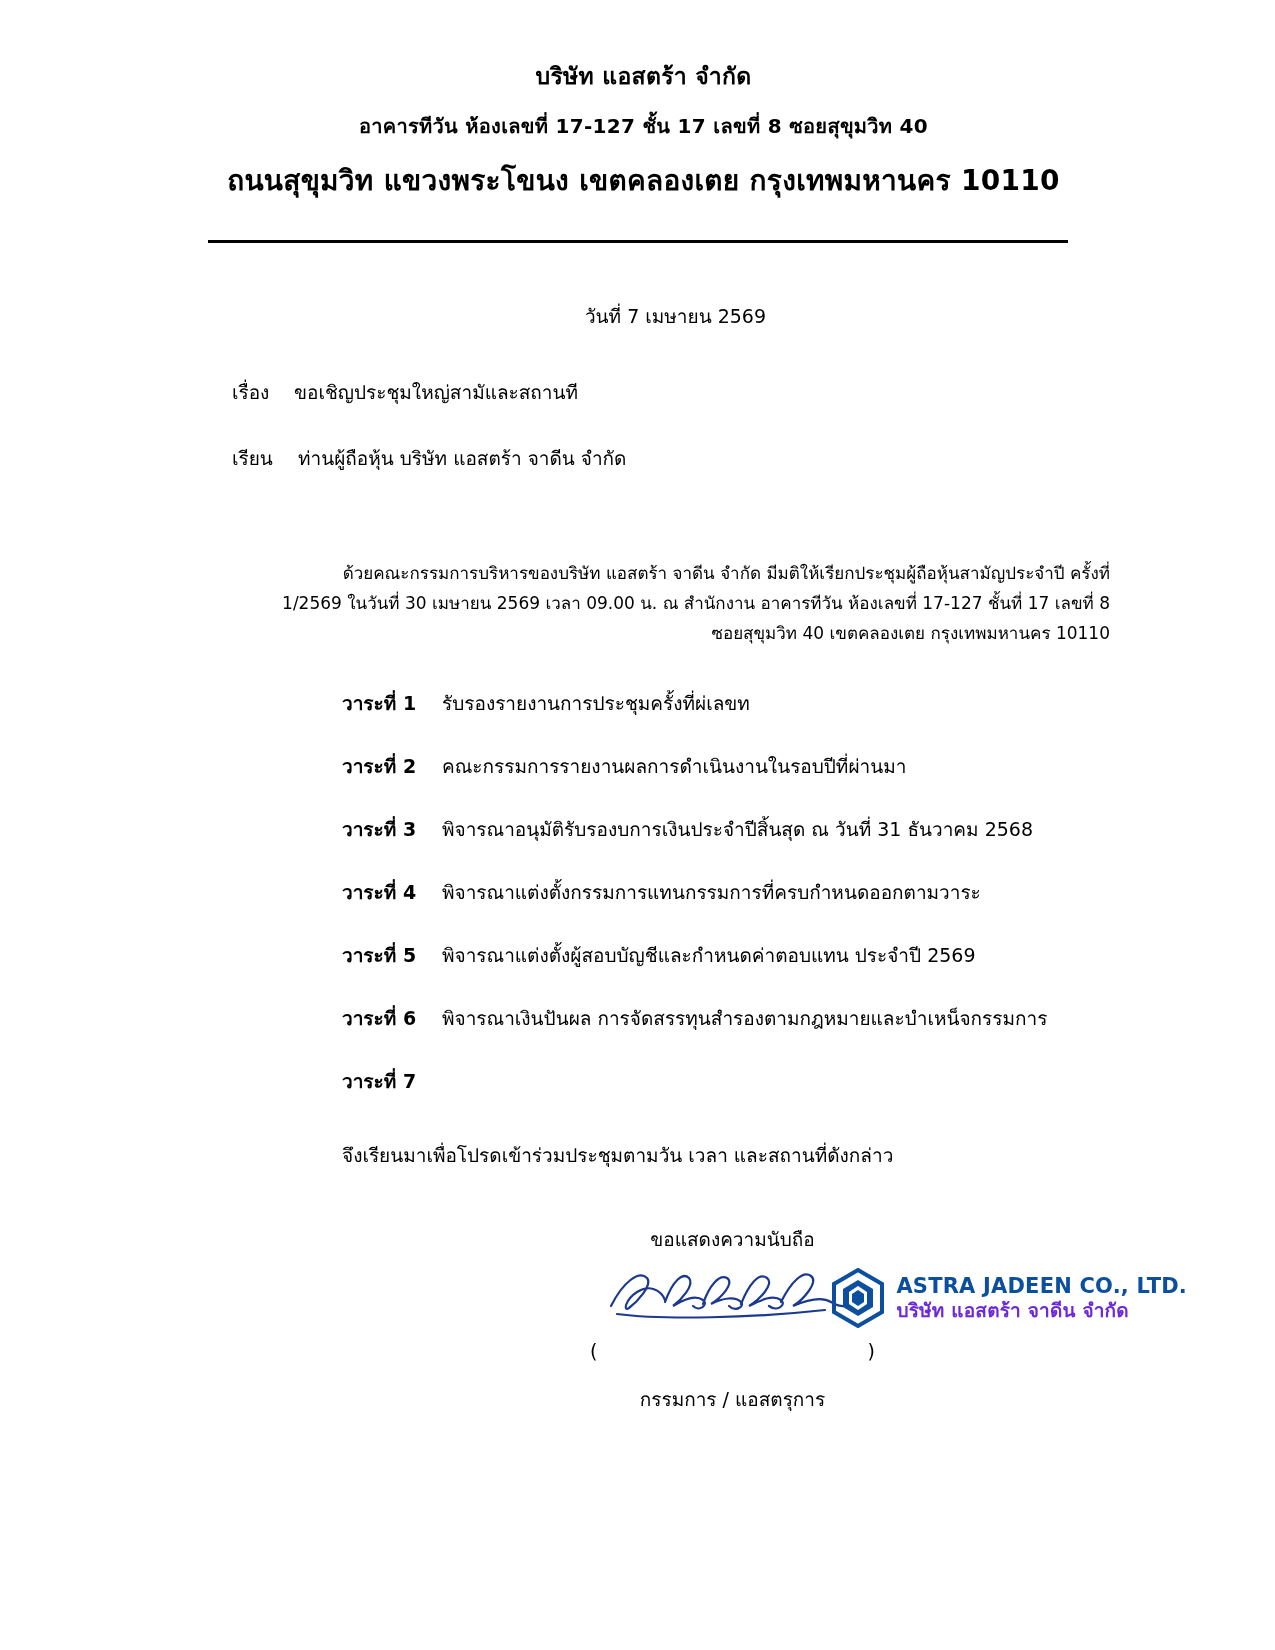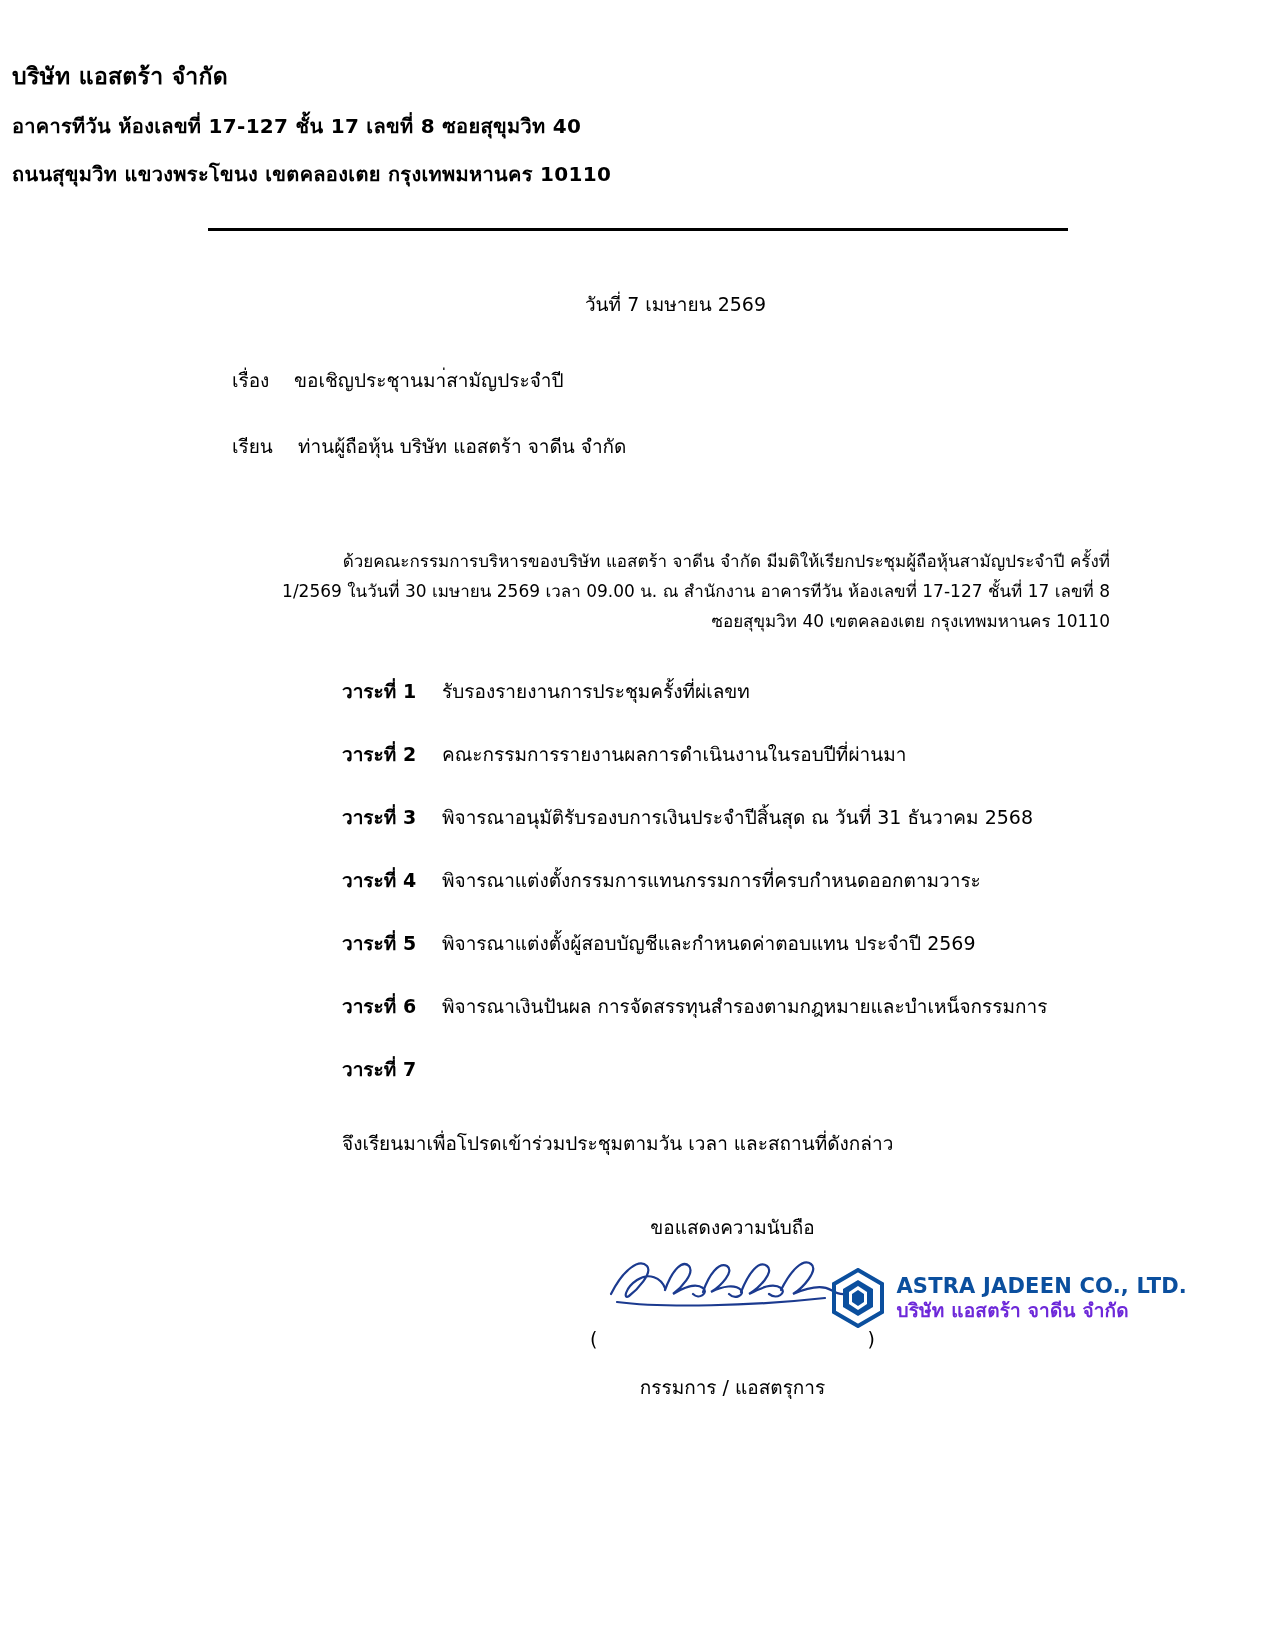--- a/index.html
+++ b/index.html
@@ -13,37 +13,38 @@
   }
   .page {
     position: relative;
     width: 1275px;
     height: 1650px;
     margin: 0 auto;
     background: #ffffff;
     overflow: hidden;
   }
   .header {
+    text-align: center;
     padding-top: 58px;
     padding-left: 12px;
   }
   .header-line {
     font-weight: bold;
     letter-spacing: 0.3px;
   }
   .header-line.l1 {
     font-size: 23px;
     margin-bottom: 16px;
   }
   .header-line.l2 {
     font-size: 20px;
     margin-bottom: 16px;
   }
   .header-line.l3 {
-    font-size: 20px;
+    font-size: 28px;
     margin-bottom: 0;
   }
   .rule {
     width: 860px;
     height: 3px;
     background: #000000;
     margin: 38px auto 0 auto;
   }
   .date-line {
     text-align: center;
@@ -173,21 +174,21 @@
     <div class="header-line l2">อาคารทีวัน ห้องเลขที่ 17-127  ชั้น 17  เลขที่  8 ซอยสุขุมวิท 40</div>
     <div class="header-line l3">ถนนสุขุมวิท แขวงพระโขนง เขตคลองเตย กรุงเทพมหานคร  10110</div>
   </div>
 
   <div class="rule"></div>
 
   <div class="date-line">วันที่  7  เมษายน  2569</div>
 
   <div class="body-block">
     <div class="subject-row">
-      <span class="lbl">เรื่อง</span><span>ขอเชิญประชุานมา่สามัญประจำปี</span>
+      <span class="lbl">เรื่อง</span><span>ขอเชิญประชุมใหญ่สามัและสถานที</span>
     </div>
     <div class="attn-row">
       <span class="lbl">เรียน</span><span>ท่านผู้ถือหุ้น บริษัท แอสตร้า จาดีน  จำกัด</span>
     </div>
 
     <div class="para">ด้วยคณะกรรมการบริหารของบริษัท แอสตร้า จาดีน  จำกัด มีมติให้เรียกประชุมผู้ถือหุ้นสามัญประจำปี ครั้งที่ 1/2569 ในวันที่ 30 เมษายน 2569 เวลา 09.00 น. ณ สำนักงาน อาคารทีวัน ห้องเลขที่ 17-127 ชั้นที่ 17 เลขที่ 8 ซอยสุขุมวิท 40 เขตคลองเตย กรุงเทพมหานคร 10110</div>
 
     <div class="agenda">
       <div class="agenda-item">
         <span class="agenda-no">วาระที่ 1</span>

